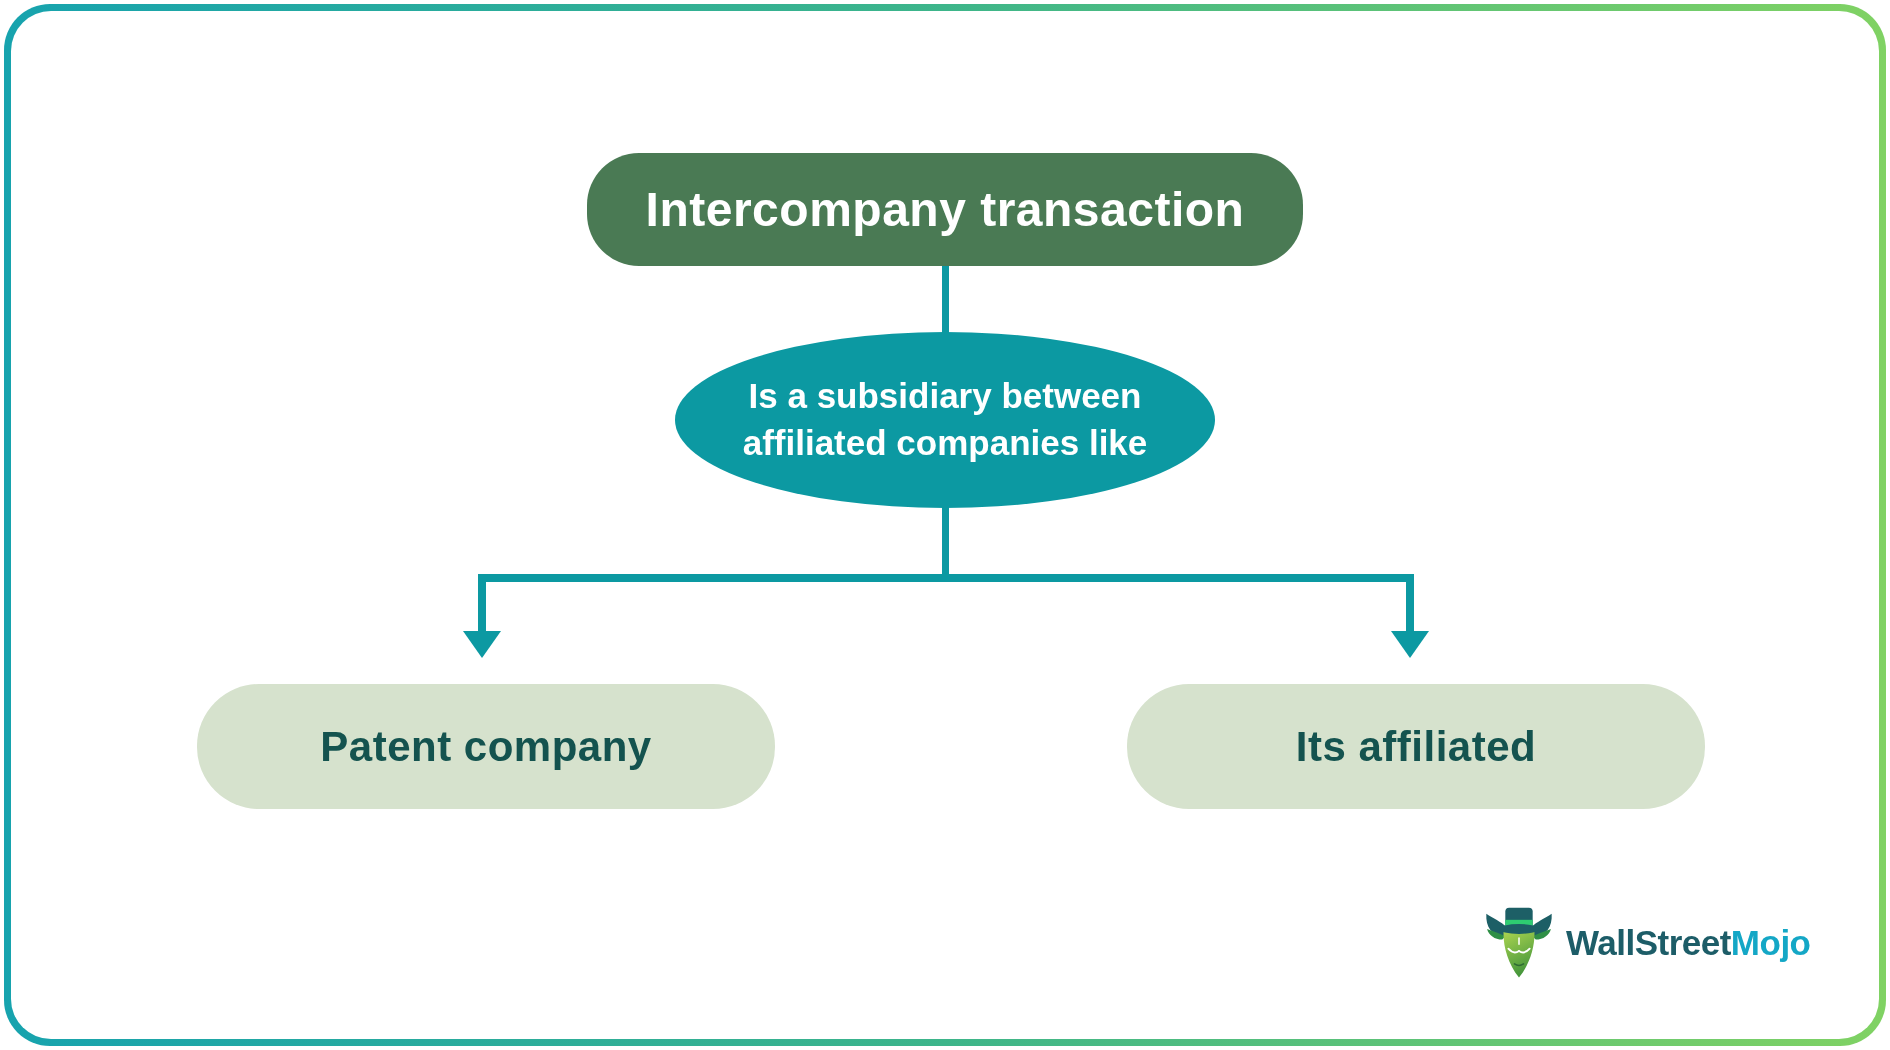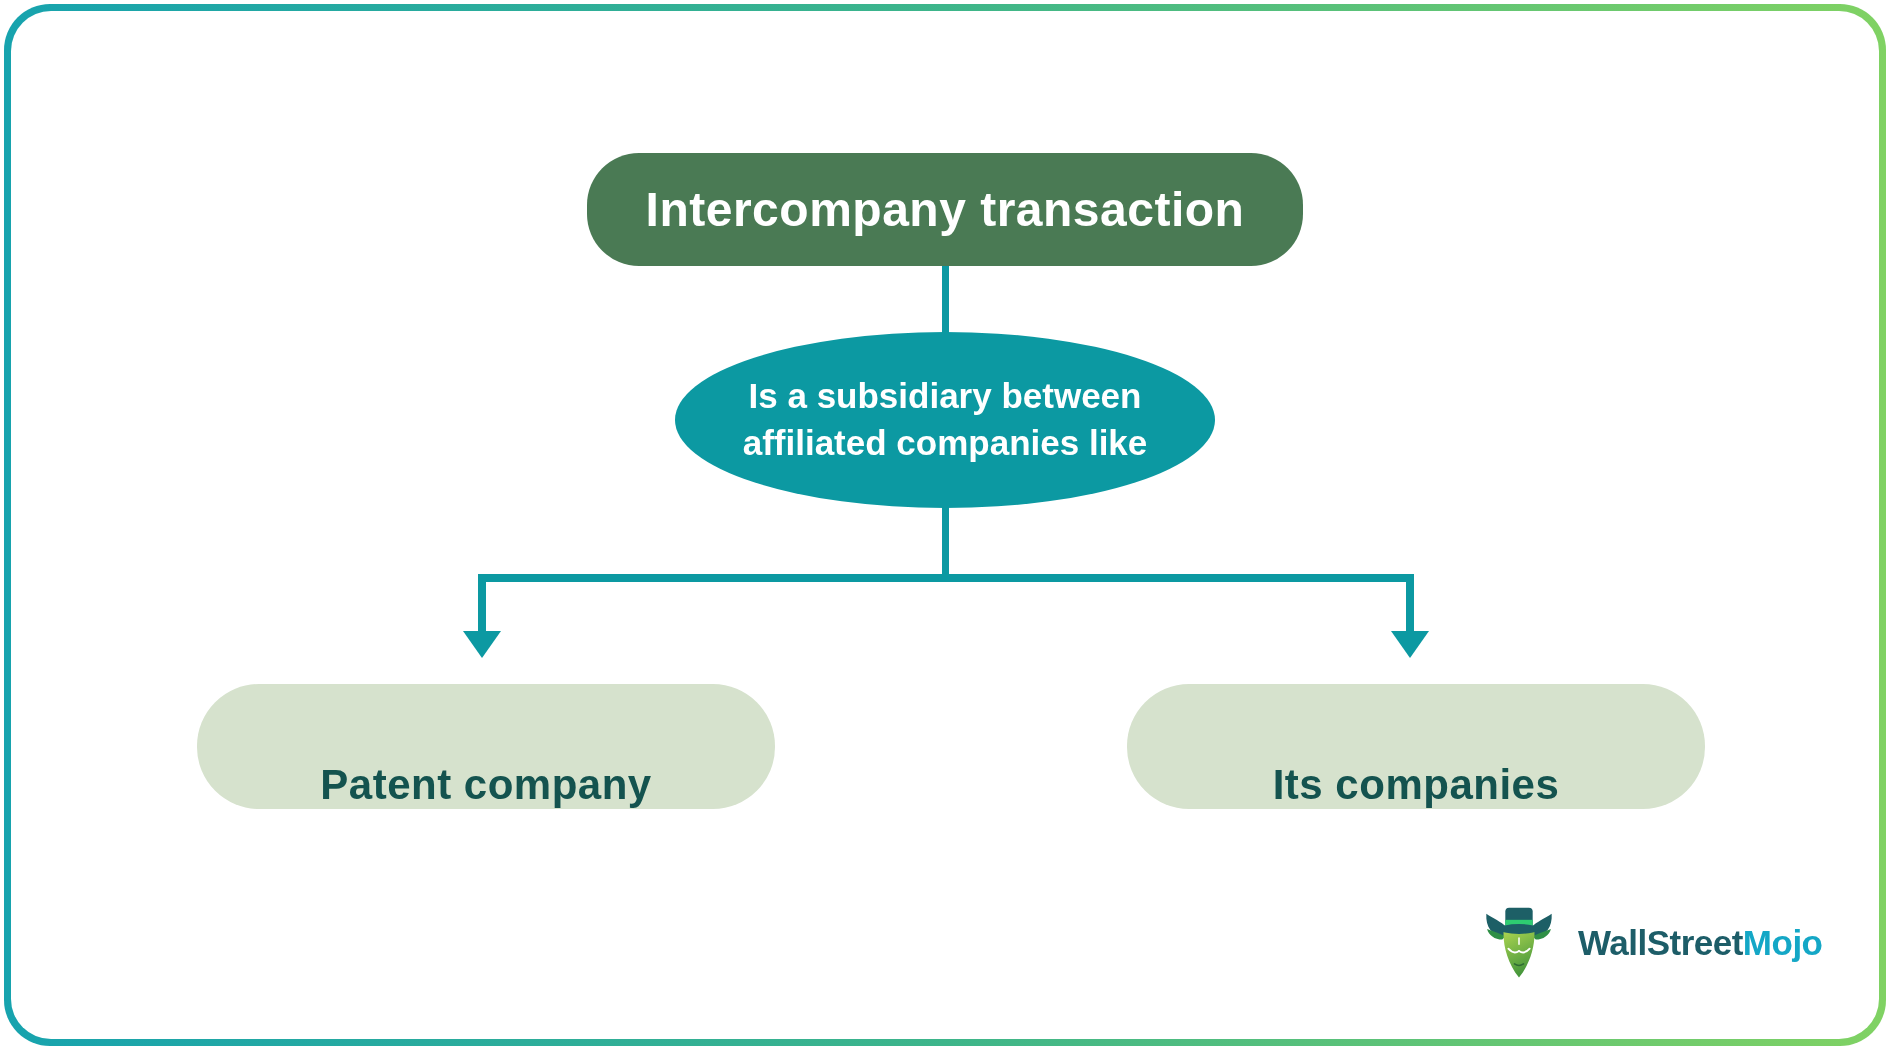--- a/index.html
+++ b/index.html
@@ -21,39 +21,39 @@
   .root-node { left: 587px; top: 153px; width: 716px; height: 113px;
                background: #4a7a54; border-radius: 52px;
                color: #ffffff; font-size: 48px; letter-spacing: 0.5px; }
 
   .definition-node { left: 675px; top: 332px; width: 540px; height: 176px;
                      background: #0c99a2; border-radius: 50%;
                      color: #ffffff; font-size: 35px; line-height: 1.34; }
   .definition-node .wrap { width: 492px; }
 
   .child-node { width: 578px; height: 125px; background: #d6e2cd; border-radius: 62px;
-                color: #14534f; font-size: 42px; letter-spacing: 0.5px; align-items: flex-end; }
+                color: #14534f; font-size: 42px; letter-spacing: 0.5px; }
   .child-left  { left: 197px;  top: 684px; }
   .child-right { left: 1127px; top: 684px; }
 
   .conn { position: absolute; background: #0c99a2; }
   .conn-v1 { left: 942px; top: 264px; width: 7px; height: 70px; }
   .conn-v2 { left: 942px; top: 505px; width: 7px; height: 73px; }
   .conn-h  { left: 478px; top: 574px; width: 936px; height: 8px; }
   .drop-left  { left: 478px;  top: 574px; width: 8px; height: 60px; }
   .drop-right { left: 1406px; top: 574px; width: 8px; height: 60px; }
 
   .arrowhead { position: absolute; width: 0; height: 0;
                border-left: 19px solid transparent; border-right: 19px solid transparent;
                border-top: 27px solid #0c99a2; }
   .arrow-left  { left: 463px;  top: 631px; }
   .arrow-right { left: 1391px; top: 631px; }
 
   .logo { position: absolute; left: 1481px; top: 906px; height: 74px;
-          display: flex; align-items: center; gap: 21px; }
+          display: flex; align-items: center; gap: 9px; }
   .logo-text { font-size: 35px; font-weight: 700; letter-spacing: -0.5px; white-space: nowrap; }
   .logo-text .primary { color: #1d5d68; }
   .logo-text .accent  { color: #14a7c6; }
 </style>
 </head>
 <body>
 
 <div class="page">
 
   <div class="frame">
@@ -74,21 +74,21 @@
 
   <div class="node definition-node">
     <span class="wrap">Is a subsidiary between affiliated companies like</span>
   </div>
 
   <div class="node child-node child-left">
     <span>Patent company</span>
   </div>
 
   <div class="node child-node child-right">
-    <span>Its companies</span>
+    <span>Its affiliated</span>
   </div>
 
   <div class="logo">
     <svg width="76" height="74" viewBox="0 0 100 97">
       <defs>
         <linearGradient id="bullGrad" x1="0" y1="0" x2="0.3" y2="1">
           <stop offset="0" stop-color="#b9dd52"></stop>
           <stop offset="1" stop-color="#47973c"></stop>
         </linearGradient>
       </defs>

